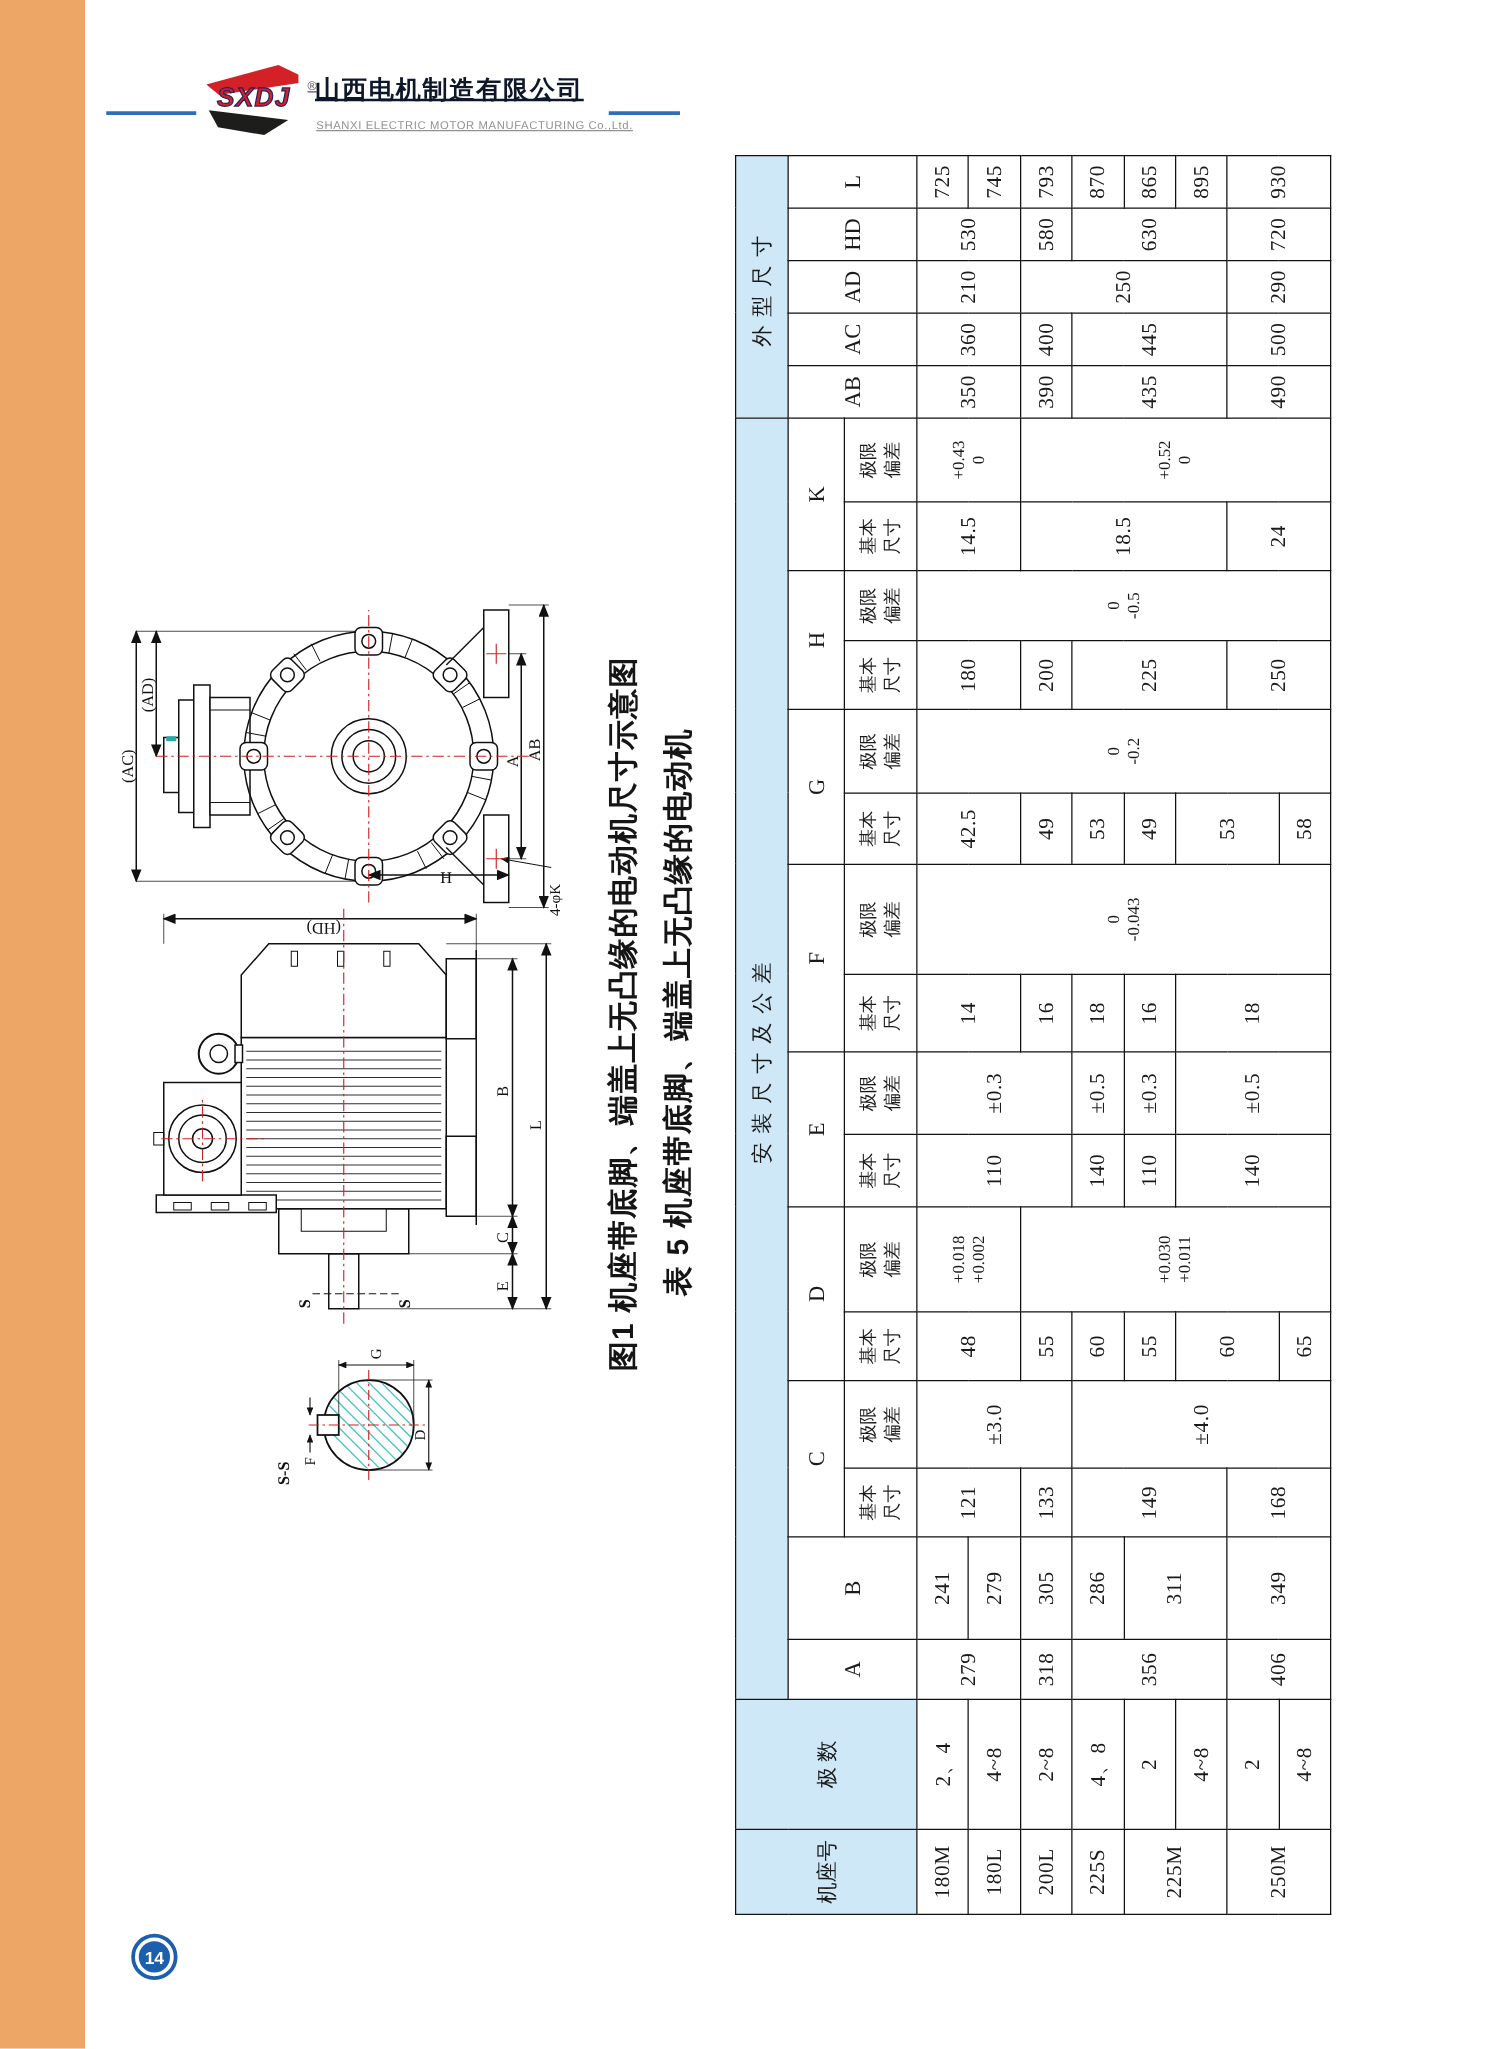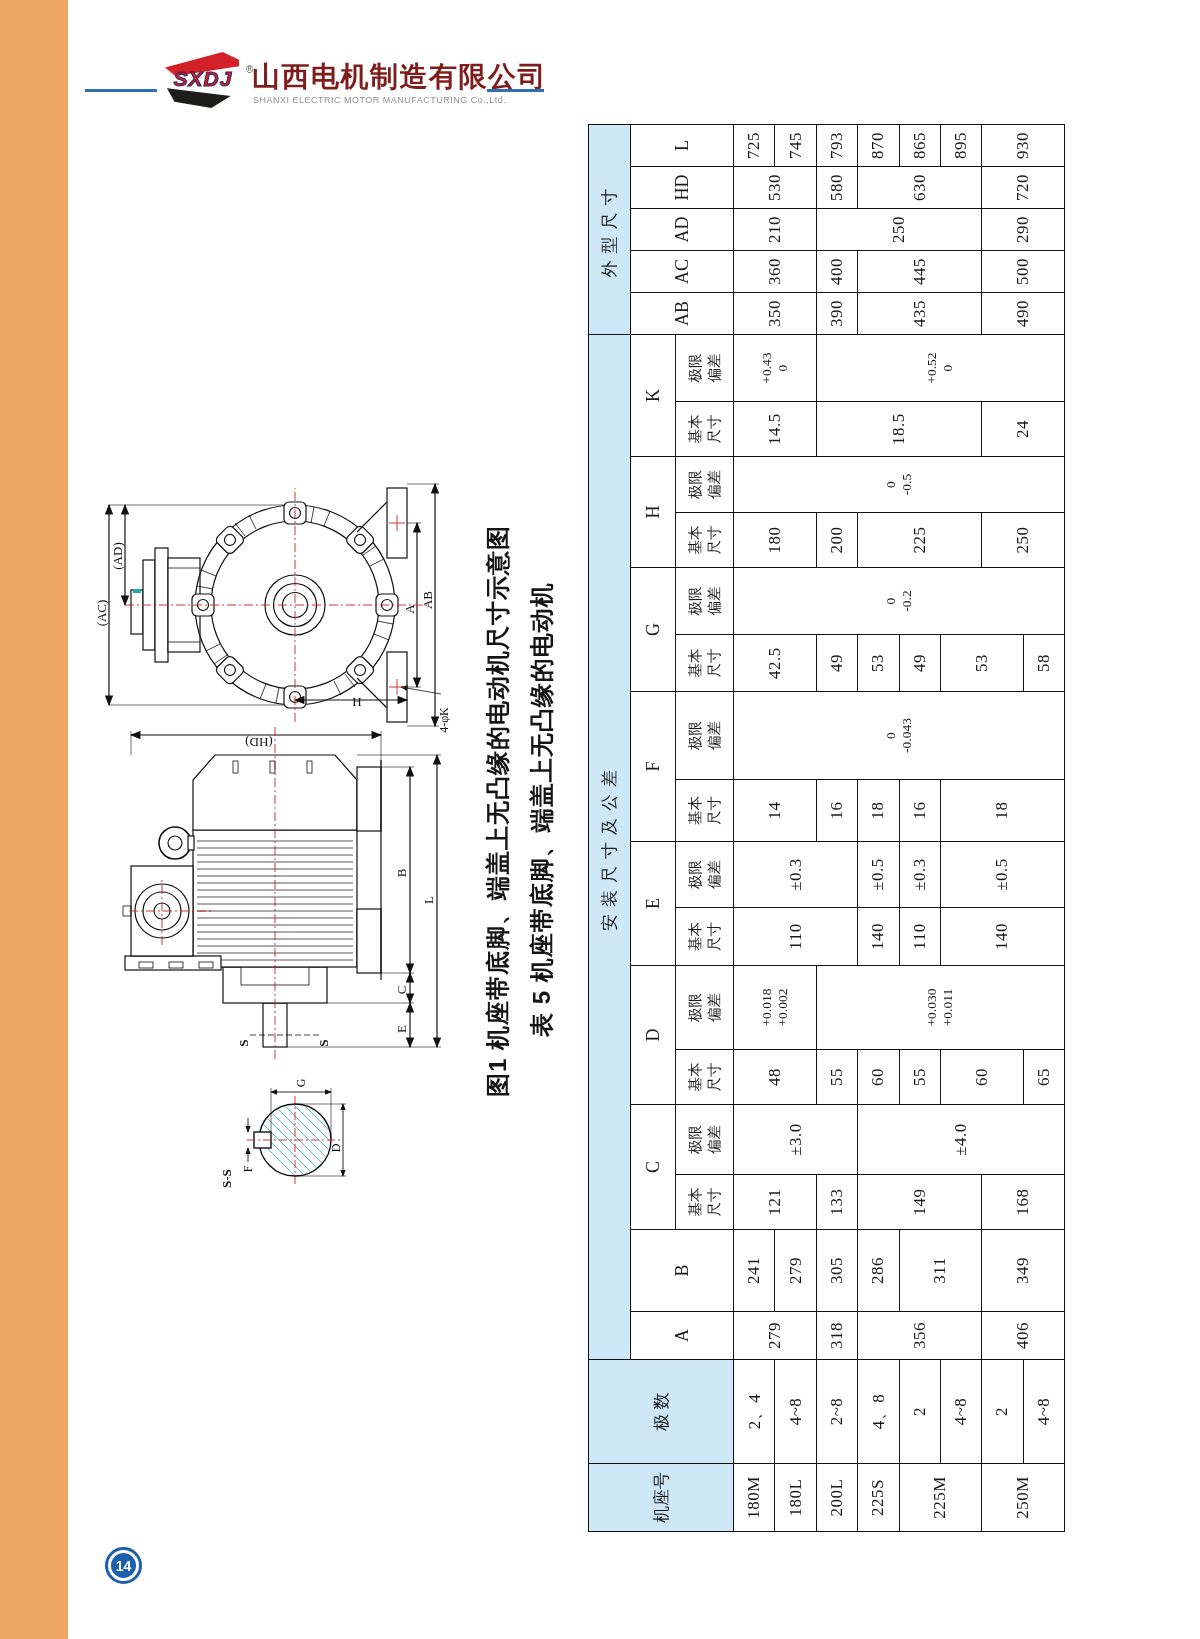--- a/index.html
+++ b/index.html
@@ -1,39 +1,39 @@
 <!DOCTYPE html>
 <html><head>
 <meta charset="utf-8">
 <style>
   * { margin:0; padding:0; box-sizing:border-box; }
   html,body { width:1200px; height:1639px; }
   body { position:relative; background:#fff; overflow:hidden;
          font-family:"Liberation Sans", sans-serif; color:#1a1a1a; }
 
-  .abs { position:absolute; }
+  .abs { position:absolute;text-decoration:underline; }
   .rot { position:absolute; transform-origin:0 0; transform:rotate(-90deg); }
 
   
   .orange-bar { left:0; top:0; width:68px; height:1639px; background:#EDA666; }
 
   
   .line-blue { height:3px; background:#2E6FB7; }
   .line-left  { left:85px;  top:89px; width:72px; }
   .line-right { left:487px; top:89px; width:57px; }
   .emblem { left:163px; top:50px; width:80px; height:58px; }
   .em-top { position:absolute; left:2px; top:2px; width:74px; height:26px; background:#D42127;
             clip-path:polygon(0 60%, 78% 0, 100% 30%, 100% 55%, 14% 92%); }
   .em-txt { position:absolute; left:1px; top:17px; width:78px; text-align:center;
             font-size:21px; font-weight:800; font-style:italic; letter-spacing:1px;
             color:#D42127; -webkit-text-stroke:1px #29235C; }
   .em-bot { position:absolute; left:4px; top:36px; width:74px; height:22px; background:#1d1d1b;
             clip-path:polygon(0 10%, 86% 45%, 60% 100%, 10% 72%); }
   .reg { left:246px; top:64px; font-size:10px; color:#555; }
-  .co-cn { left:252px; top:58px; font-size:28px; font-weight:600; letter-spacing:1.5px; color:#7f1d1d; }
+  .co-cn { left:252px; top:58px; font-size:20px; font-weight:600; letter-spacing:1.5px; color:#0f172a; }
   .co-en { left:253px; top:95px; font-size:9px; letter-spacing:0.5px; color:#919191; }
 
   
   .cap { white-space:nowrap; font-weight:700; font-size:24px; letter-spacing:1px; color:#151515; }
   .cap-fig { left:482px; top:1097px; width:690px; }
   .cap-tab { left:526px; top:1037px; width:505px; }
 
   
   .table-wrap { left:588px; top:1532px; width:1407px; height:477px; }
   table.spec { border-collapse:collapse; table-layout:fixed; width:1407px; height:477px;

